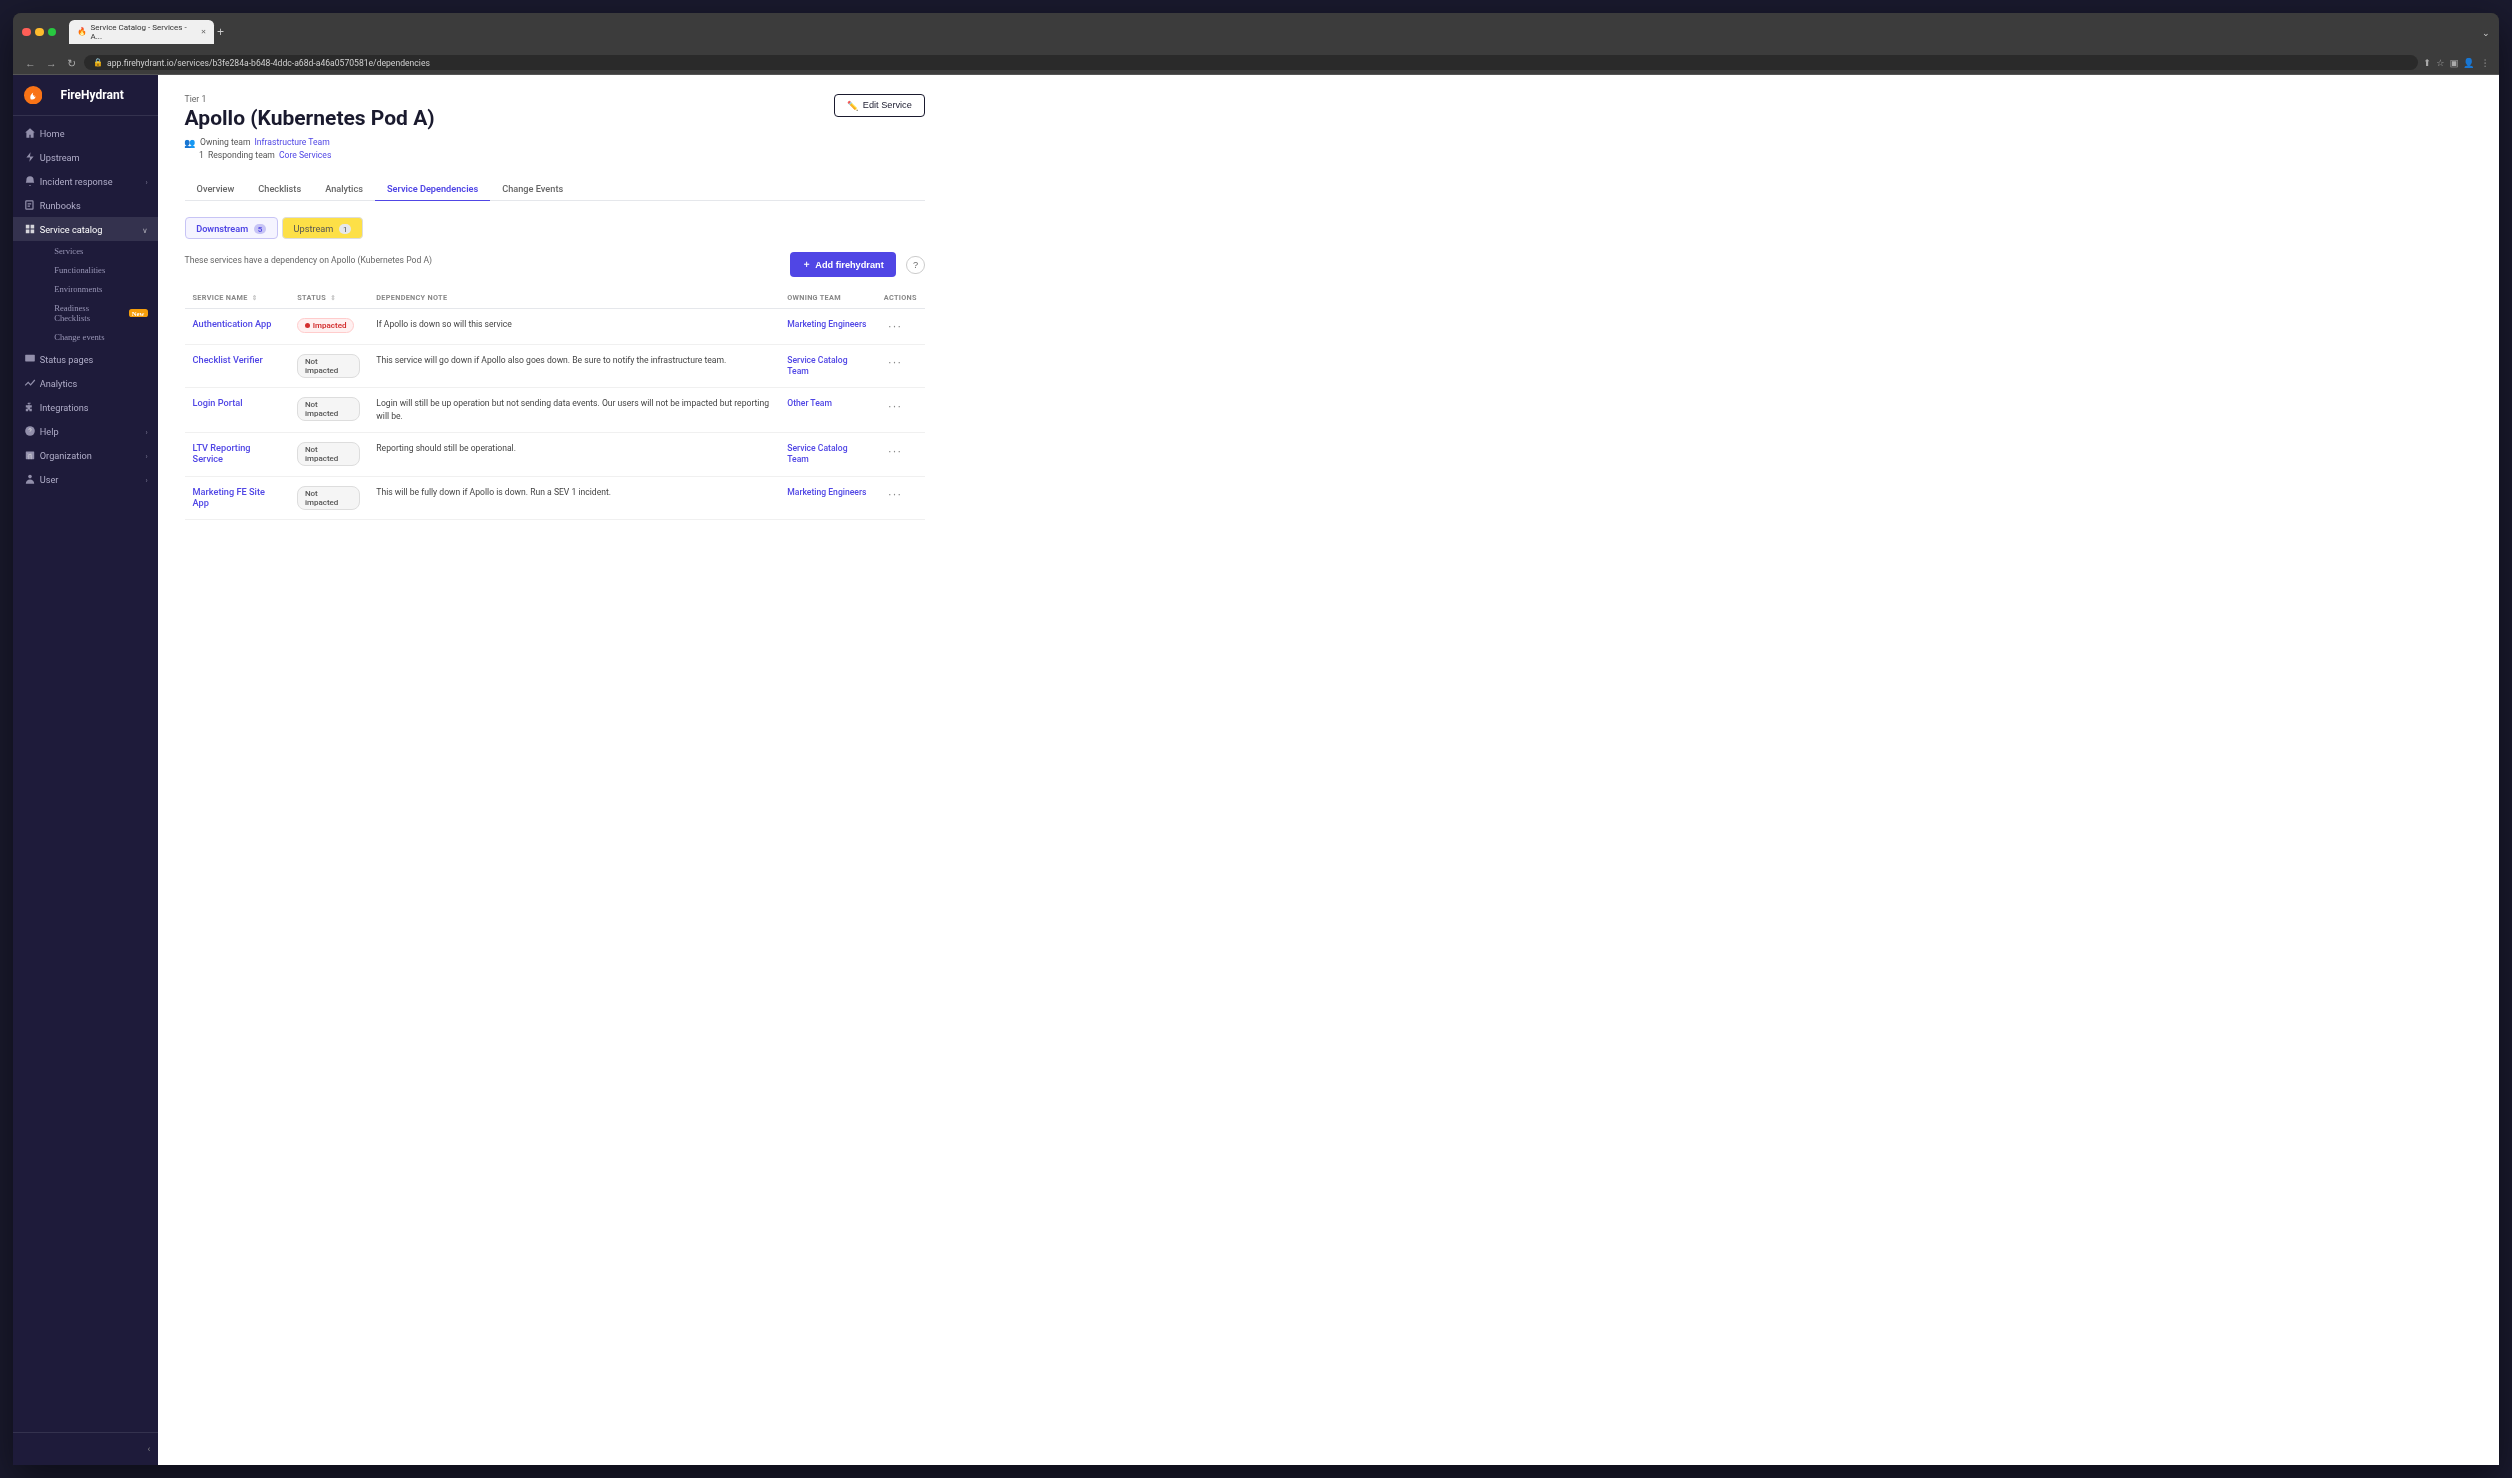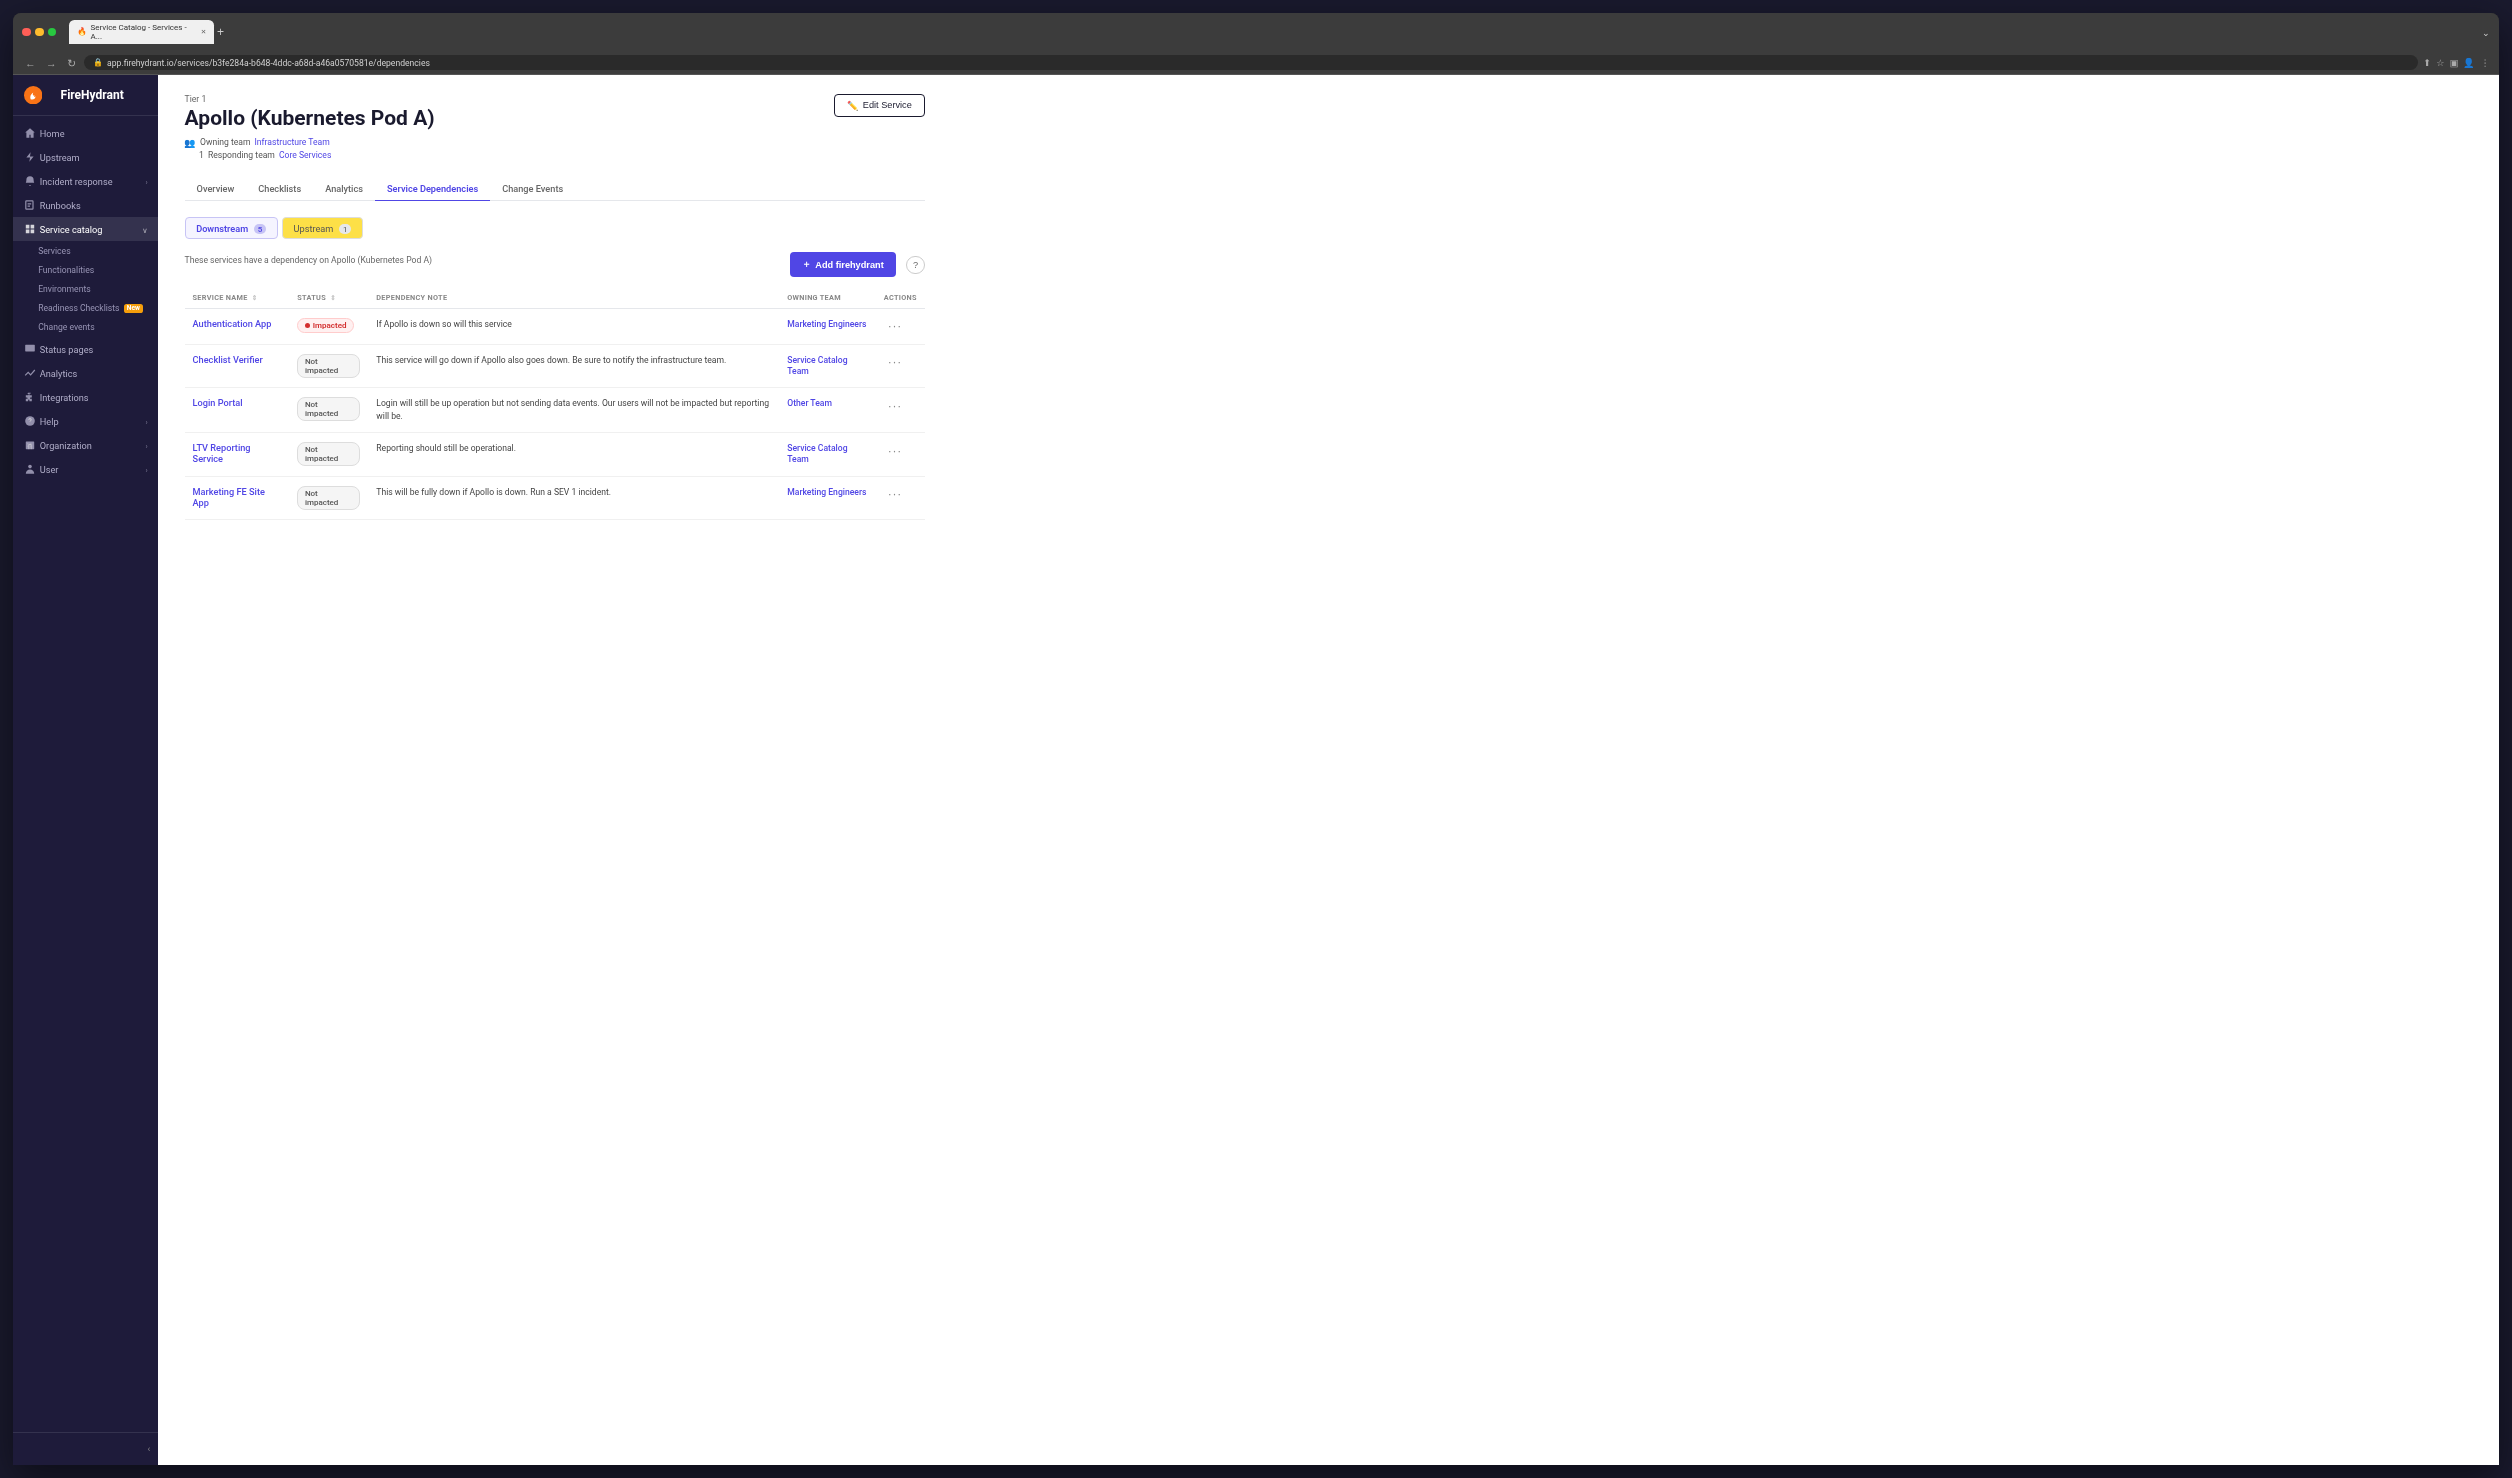--- a/index.html
+++ b/index.html
@@ -36,21 +36,21 @@
     .sidebar-logo { padding: 10.6px 10.6px; display: flex; align-items: center; gap: 5.3px; border-bottom: 0.7px solid rgba(255,255,255,0.1); }
     .logo-icon { width: 18.5px; height: 18.5px; }
     .logo-text { color: white; font-size: 12px; font-weight: 700; padding-left: 13px; }
     .sidebar-nav { flex: 1; padding: 5.3px 0; }
     .nav-item { display: flex; align-items: flex-end; gap: 4px; padding: 6px 10.6px; color: #b0adc8; font-size: 9.2px; cursor: pointer; transition: background 0.15s; text-decoration: none; }
     .nav-item.active { background: rgba(255,255,255,0.1); color: white; }
     .nav-item .nav-icon { width: 12px; height: 12px; flex-shrink: 0; opacity: 0.8; }
     .nav-item .chevron { margin-left: auto; font-size: 7.3px; opacity: 0.6; }
 
     
-    .sub-items { padding-left: 0; }
+    .sub-items { padding-left: 16px; font-family: Liberation Serif, serif; }
     .sub-item { display: flex; align-items: center; padding: 4.6px 10.6px 4.6px 25px; color: #9895b5; font-size: 8.6px; cursor: pointer; }
     .badge-new { background: #f59e0b; color: white; font-size: 6.6px; font-weight: 700; padding: 0.7px 3.3px; border-radius: 2.6px; margin-left: 4px; }
 
     .sidebar-bottom { padding: 5.3px 0; border-top: 0.7px solid rgba(255,255,255,0.1); }
     .sidebar-collapse { display: flex; justify-content: flex-end; padding: 5.3px 8px; }
     .collapse-btn { color: #888; font-size: 9.2px; cursor: pointer; }
 
     
     .main { flex: 1; overflow-y: auto; background: white; }
     .main-content { padding: 18.5px 26.4px; max-width: 793px; }

